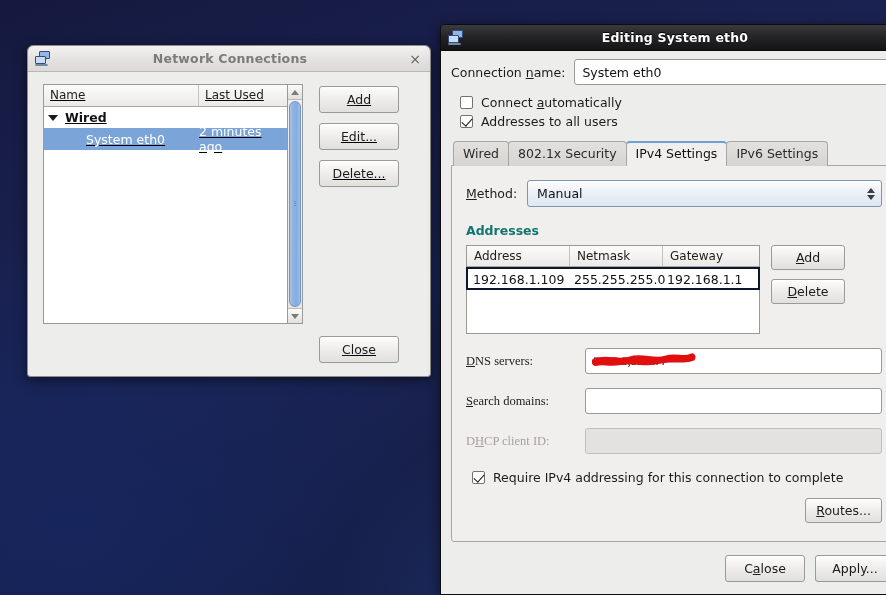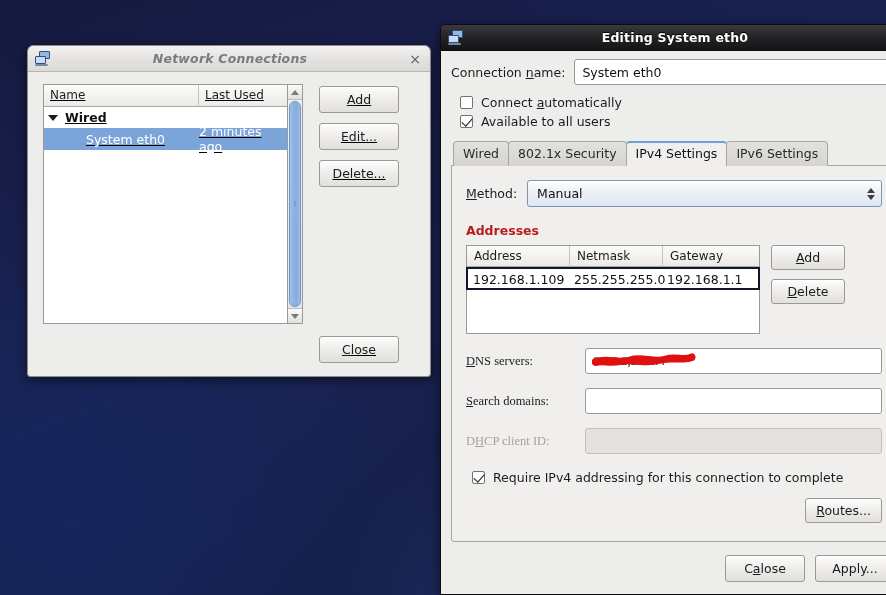--- a/index.html
+++ b/index.html
@@ -68,21 +68,20 @@
     border-radius: 1px;
   }
   .winicon i.a { left: 4px; top: 0px;  width: 11px; height: 8px; }
   .winicon i.b { left: 0px; top: 5px;  width: 11px; height: 8px; background:#c9dcf1; }
   .winicon i.c { left: 0px; top: 13px; width: 13px; height: 2px; background:#8fa6bd; border-color:#7389a0;}
 
   
   .win-inactive .titlebar {
     background: linear-gradient(180deg, #f3f2f1 0%, #e4e2e0 55%, #dcdad8 100%);
     border-bottom: 1px solid #b9b6b3;
-    font-style: italic;
   }
   .win-inactive .titlebar .ttl { color: #7b7b7b; }
   .win-inactive .tb-close { color: #5f5f5f; }
 
   
   .win-active .titlebar {
     background: linear-gradient(180deg, #3a3a3c 0%, #242427 48%, #141416 100%);
     border-bottom: 1px solid #0a0a0b;
   }
   .win-active .titlebar .ttl { color: #ffffff; text-shadow: 0 -1px 0 #000; }
@@ -281,21 +280,21 @@
     font-size: 12.5px; color: #111;
     cursor: pointer;
     box-shadow: inset 0 1px 0 #fff;
   }
   .combo .cv { flex: 1; }
   .spin { display: flex; flex-direction: column; gap: 2px; align-items: center; }
   .spin i { width:0;height:0;border-left:4px solid transparent;border-right:4px solid transparent;}
   .spin i.u { border-bottom: 5px solid #3c3c3c; }
   .spin i.d { border-top: 5px solid #3c3c3c; }
 
-  .sec-title { font-size: 12.5px; font-weight: bold; color: #b91c1c; margin: 16px 0 7px 0; }
+  .sec-title { font-size: 12.5px; font-weight: bold; color: #0f766e; margin: 16px 0 7px 0; }
 
   .addr-area { display: flex; gap: 11px; }
   .addr-table {
     width: 294px;
     background: #fff;
     border: 1px solid #9a9996;
     height: 89px;
   }
   .at-head { display: flex; height: 21px; }
   .at-head div {
@@ -414,21 +413,21 @@
       <span class="lbl">Connection <span class="u-line">n</span>ame:</span>
       <input class="txt" value="System eth0" style="">
     </div>
 
     <div class="chk-row">
       <span class="cbox"></span>
       <span class="lbl">Connect <span class="u-line">a</span>utomatically</span>
     </div>
     <div class="chk-row">
       <span class="cbox on"></span>
-      <span class="lbl">Available to all users</span>
+      <span class="lbl">Addresses to all users</span>
     </div>
 
     <div class="tabs">
       <div class="tab">Wired</div>
       <div class="tab">802.1x Security</div>
       <div class="tab active">IPv4 Settings</div>
       <div class="tab">IPv6 Settings</div>
     </div>
 
     <div class="tabpanel">

